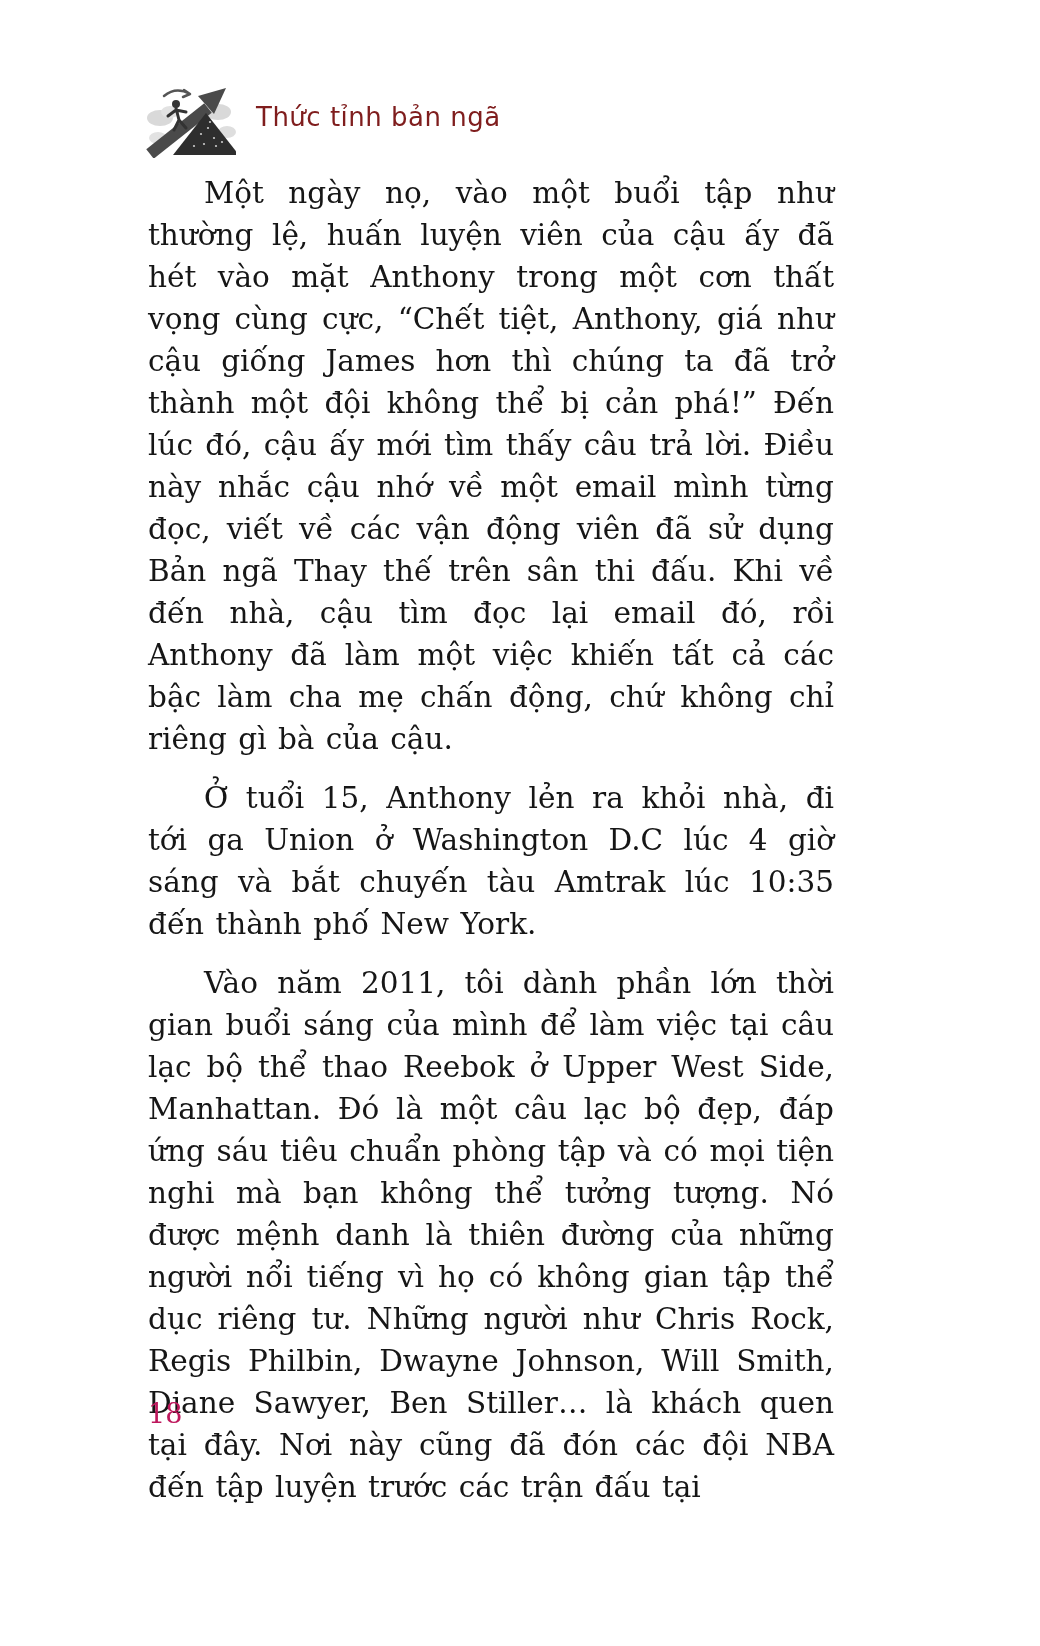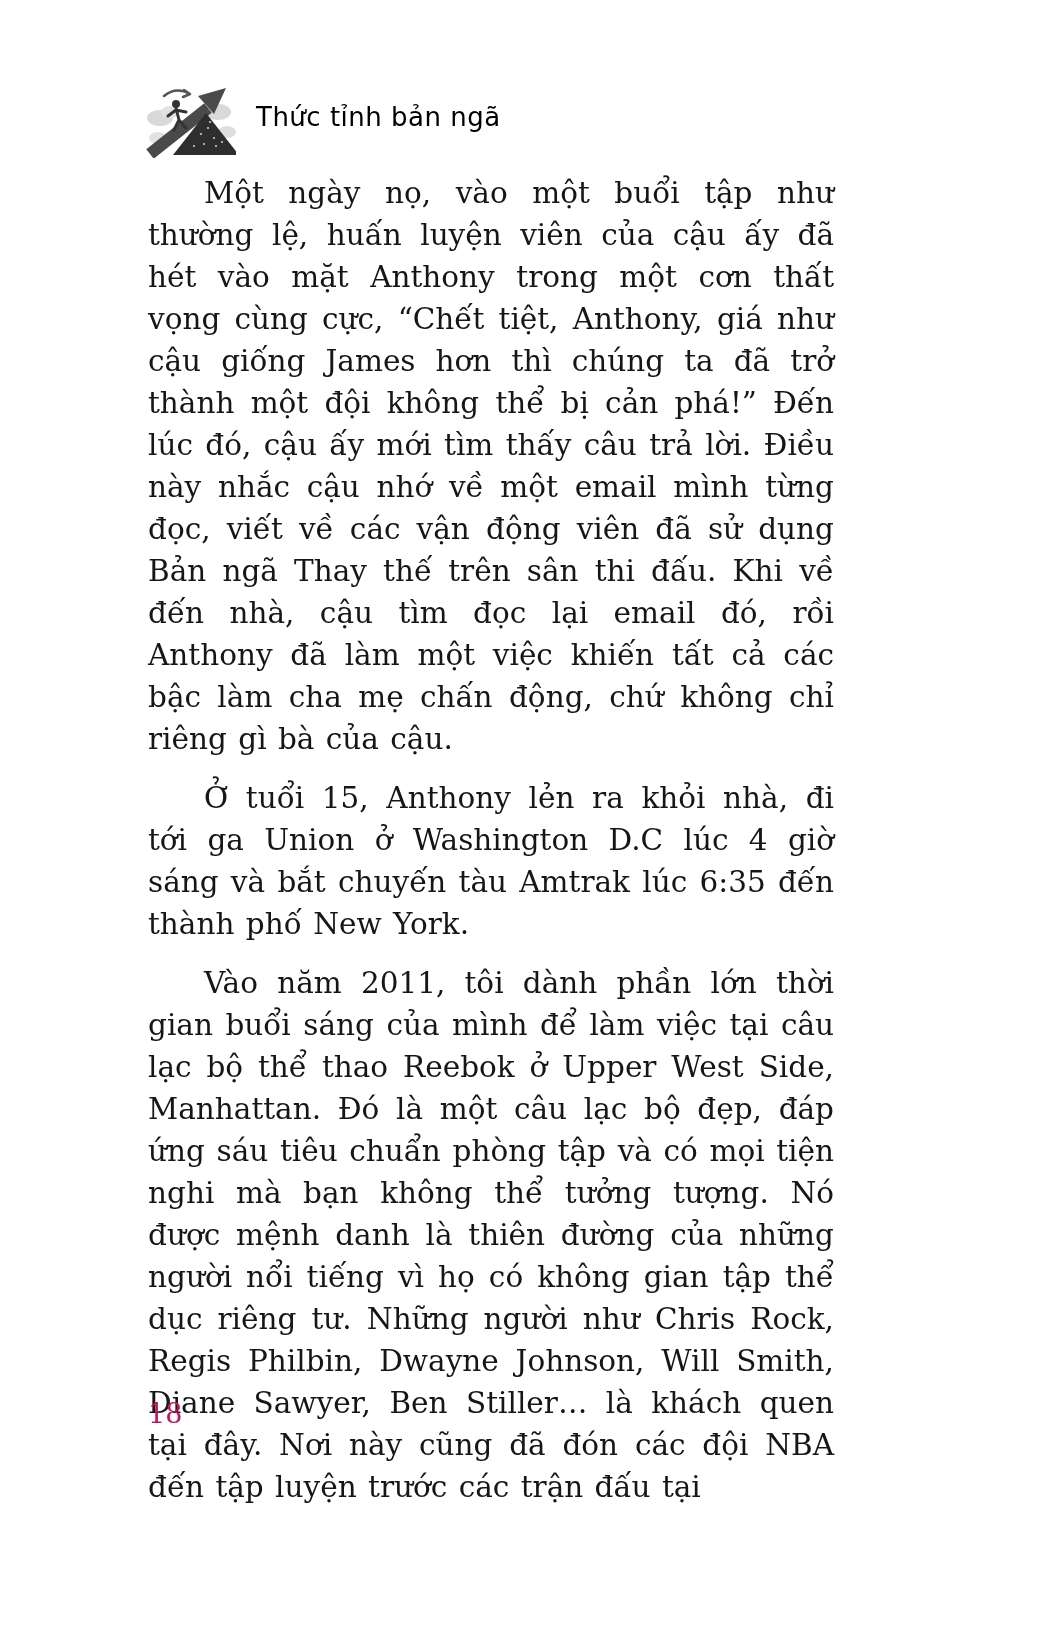--- a/index.html
+++ b/index.html
@@ -23,21 +23,21 @@
     align-items: center;
     gap: 20px;
   }
 
   .logo { width: 90px; height: 76px; flex: 0 0 auto; }
   .logo svg { width: 100%; height: 100%; display: block; }
 
   .header-title {
     font-family: "DejaVu Sans", "Liberation Sans", sans-serif;
     font-size: 26px;
-    color: #000000;
+    color: #7f1d1d;
     letter-spacing: 0.5px;
     padding-bottom: 6px;
   }
 
   .content {
     position: absolute;
     left: 148px;
     top: 172px;
     width: 686px;
   }
@@ -95,19 +95,19 @@
         <path d="M30 26 L33 38 L28 48 M33 38 L40 46 M30 28 L22 34 M30 28 L40 30" stroke="#333333" stroke-width="3" fill="none" stroke-linecap="round"></path>
 
         <path d="M18 14 Q30 4 44 12 L38 8 M44 12 L37 15" stroke="#555555" stroke-width="2.5" fill="none" stroke-linecap="round"></path>
       </svg>
     </div>
     <div class="header-title">Thức tỉnh bản ngã</div>
   </div>
 
   <div class="content">
     <p>Một ngày nọ, vào một buổi tập như thường lệ, huấn luyện viên của cậu ấy đã hét vào mặt Anthony trong một cơn thất vọng cùng cực, “Chết tiệt, Anthony, giá như cậu giống James hơn thì chúng ta đã trở thành một đội không thể bị cản phá!” Đến lúc đó, cậu ấy mới tìm thấy câu trả lời. Điều này nhắc cậu nhớ về một email mình từng đọc, viết về các vận động viên đã sử dụng Bản ngã Thay thế trên sân thi đấu. Khi về đến nhà, cậu tìm đọc lại email đó, rồi Anthony đã làm một việc khiến tất cả các bậc làm cha mẹ chấn động, chứ không chỉ riêng gì bà của cậu.</p>
-    <p>Ở tuổi 15, Anthony lẻn ra khỏi nhà, đi tới ga Union ở Washington D.C lúc 4 giờ sáng và bắt chuyến tàu Amtrak lúc 6:35 đến thành phố New York.</p>
+    <p>Ở tuổi 15, Anthony lẻn ra khỏi nhà, đi tới ga Union ở Washington D.C lúc 4 giờ sáng và bắt chuyến tàu Amtrak lúc 10:35 đến thành phố New York.</p>
     <p>Vào năm 2011, tôi dành phần lớn thời gian buổi sáng của mình để làm việc tại câu lạc bộ thể thao Reebok ở Upper West Side, Manhattan. Đó là một câu lạc bộ đẹp, đáp ứng sáu tiêu chuẩn phòng tập và có mọi tiện nghi mà bạn không thể tưởng tượng. Nó được mệnh danh là thiên đường của những người nổi tiếng vì họ có không gian tập thể dục riêng tư. Những người như Chris Rock, Regis Philbin, Dwayne Johnson, Will Smith, Diane Sawyer, Ben Stiller… là khách quen tại đây. Nơi này cũng đã đón các đội NBA đến tập luyện trước các trận đấu tại</p>
   </div>
 
   <div class="page-number">18</div>
 
 </div>
 
 </body></html>

